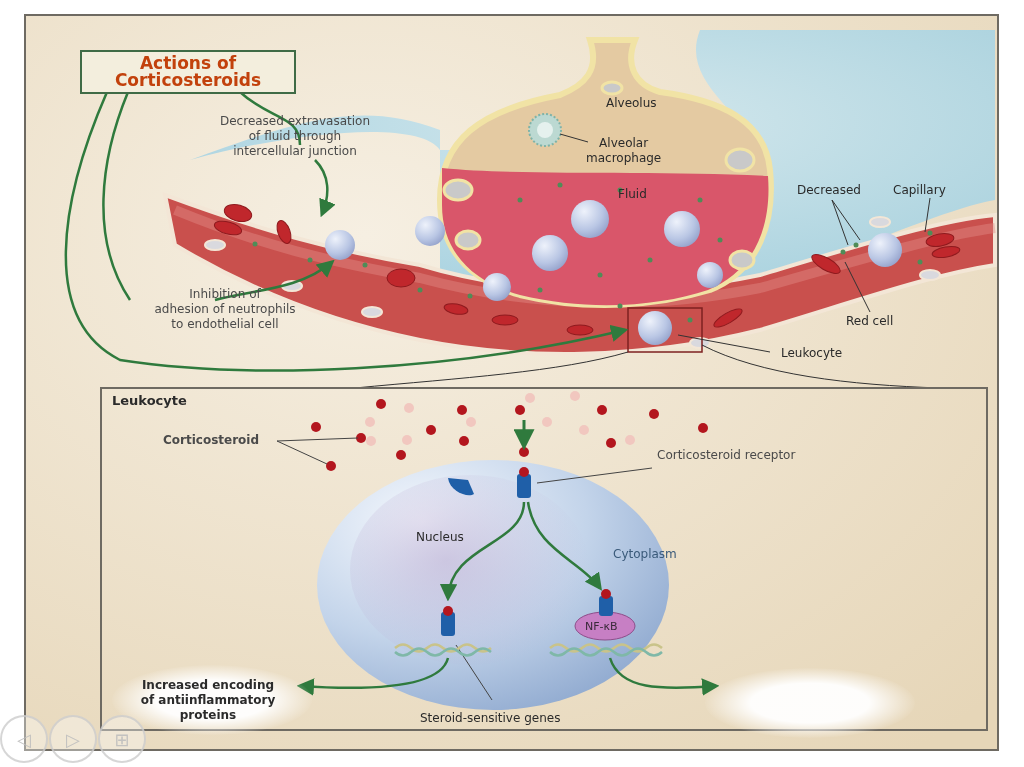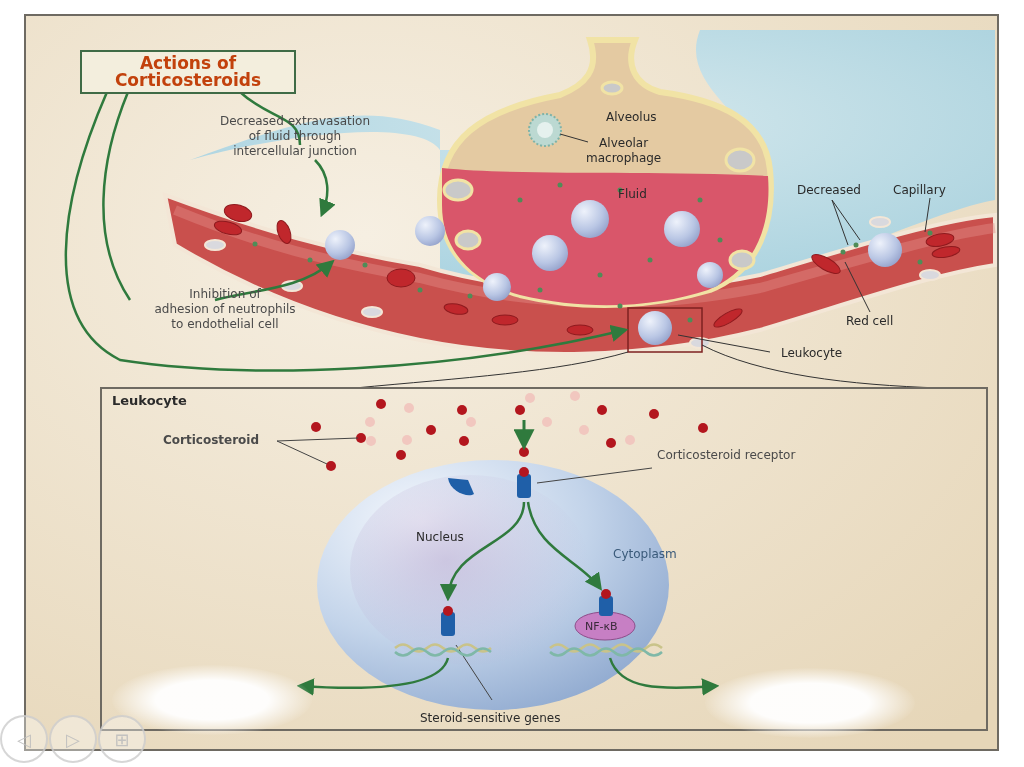--- a/index.html
+++ b/index.html
@@ -240,38 +240,43 @@
   <div class="lbl" style="left:125px;top:287px;width:200px;">
     <div>Inhibition of</div>
     <div>adhesion of neutrophils</div>
     <div>to endothelial cell</div>
   </div>
   <div class="lbl" style="left:195px;top:114px;width:200px;">
     <div>Decreased extravasation</div>
     <div>of fluid through</div>
     <div>intercellular junction</div>
   </div>
-  <div class="lbl dark" style="left:606px;top:110px;">Alveolus</div>
+  <div class="lbl dark" style="left:606px;top:96px;">Alveolus</div>
   <div class="lbl dark" style="left:586px;top:136px;">
     <div>Alveolar</div>
     <div>macrophage</div>
   </div>
   <div class="lbl dark" style="left:618px;top:187px;text-align:right;">Fluid</div>
   <div class="lbl dark" style="left:797px;top:183px;">Decreased</div>
   <div class="lbl dark" style="left:893px;top:183px;">Capillary</div>
   <div class="lbl dark" style="left:846px;top:314px;">Red cell</div>
   <div class="lbl dark" style="left:781px;top:346px;">Leukocyte</div>
 
   <div class="inset-title">Leukocyte</div>
   <div class="lbl" style="left:163px;top:433px;font-weight:bold;">Corticosteroid</div>
   <div class="lbl" style="left:657px;top:448px;">Corticosteroid receptor</div>
   <div class="lbl dark" style="left:416px;top:530px;">Nucleus</div>
   <div class="lbl" style="left:613px;top:547px;color:#3a5a7a;">Cytoplasm</div>
   <div class="lbl" style="left:585px;top:619px;font-size:11px;color:#3a2a3a;">NF-κB</div>
   <div class="lbl dark" style="left:420px;top:711px;">Steroid-sensitive genes</div>
+  <div class="lbl bold" style="left:118px;top:678px;width:180px;">
+    <div>Increased encoding</div>
+    <div>of antiinflammatory</div>
+    <div>proteins</div>
+  </div>
 
   <div class="nav" style="left:0px;">
     <span>◁</span>
   </div>
   <div class="nav" style="left:49px;">
     <span>▷</span>
   </div>
   <div class="nav" style="left:98px;">
     <span>⊞</span>
   </div>

